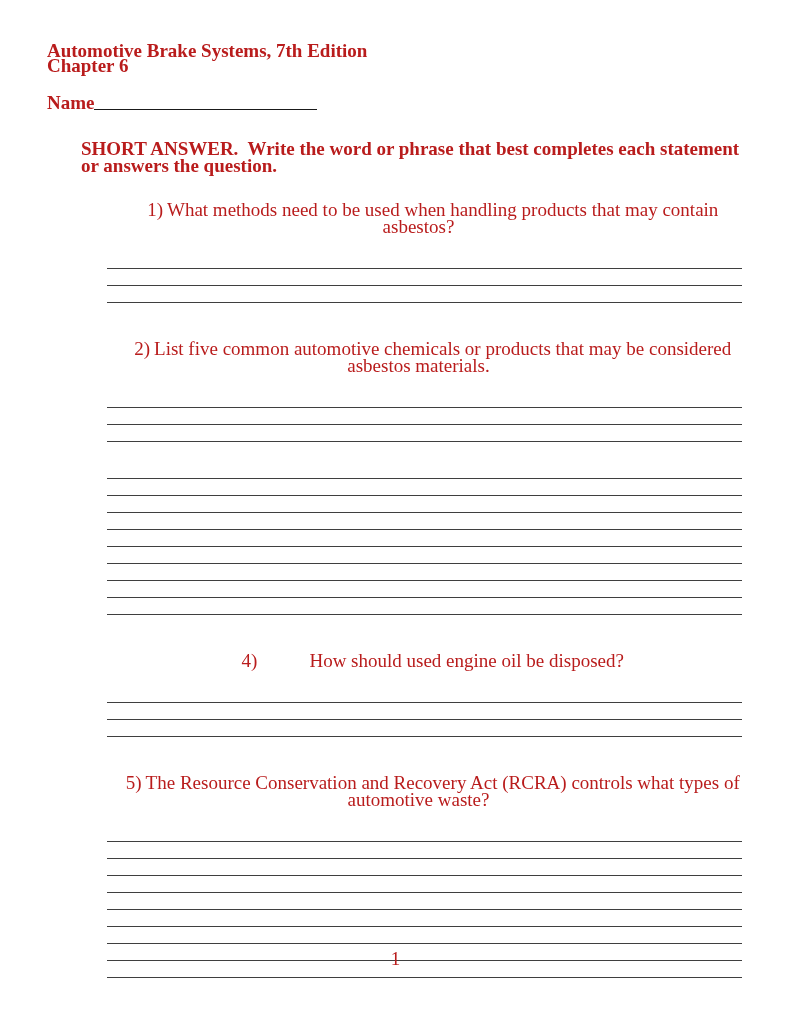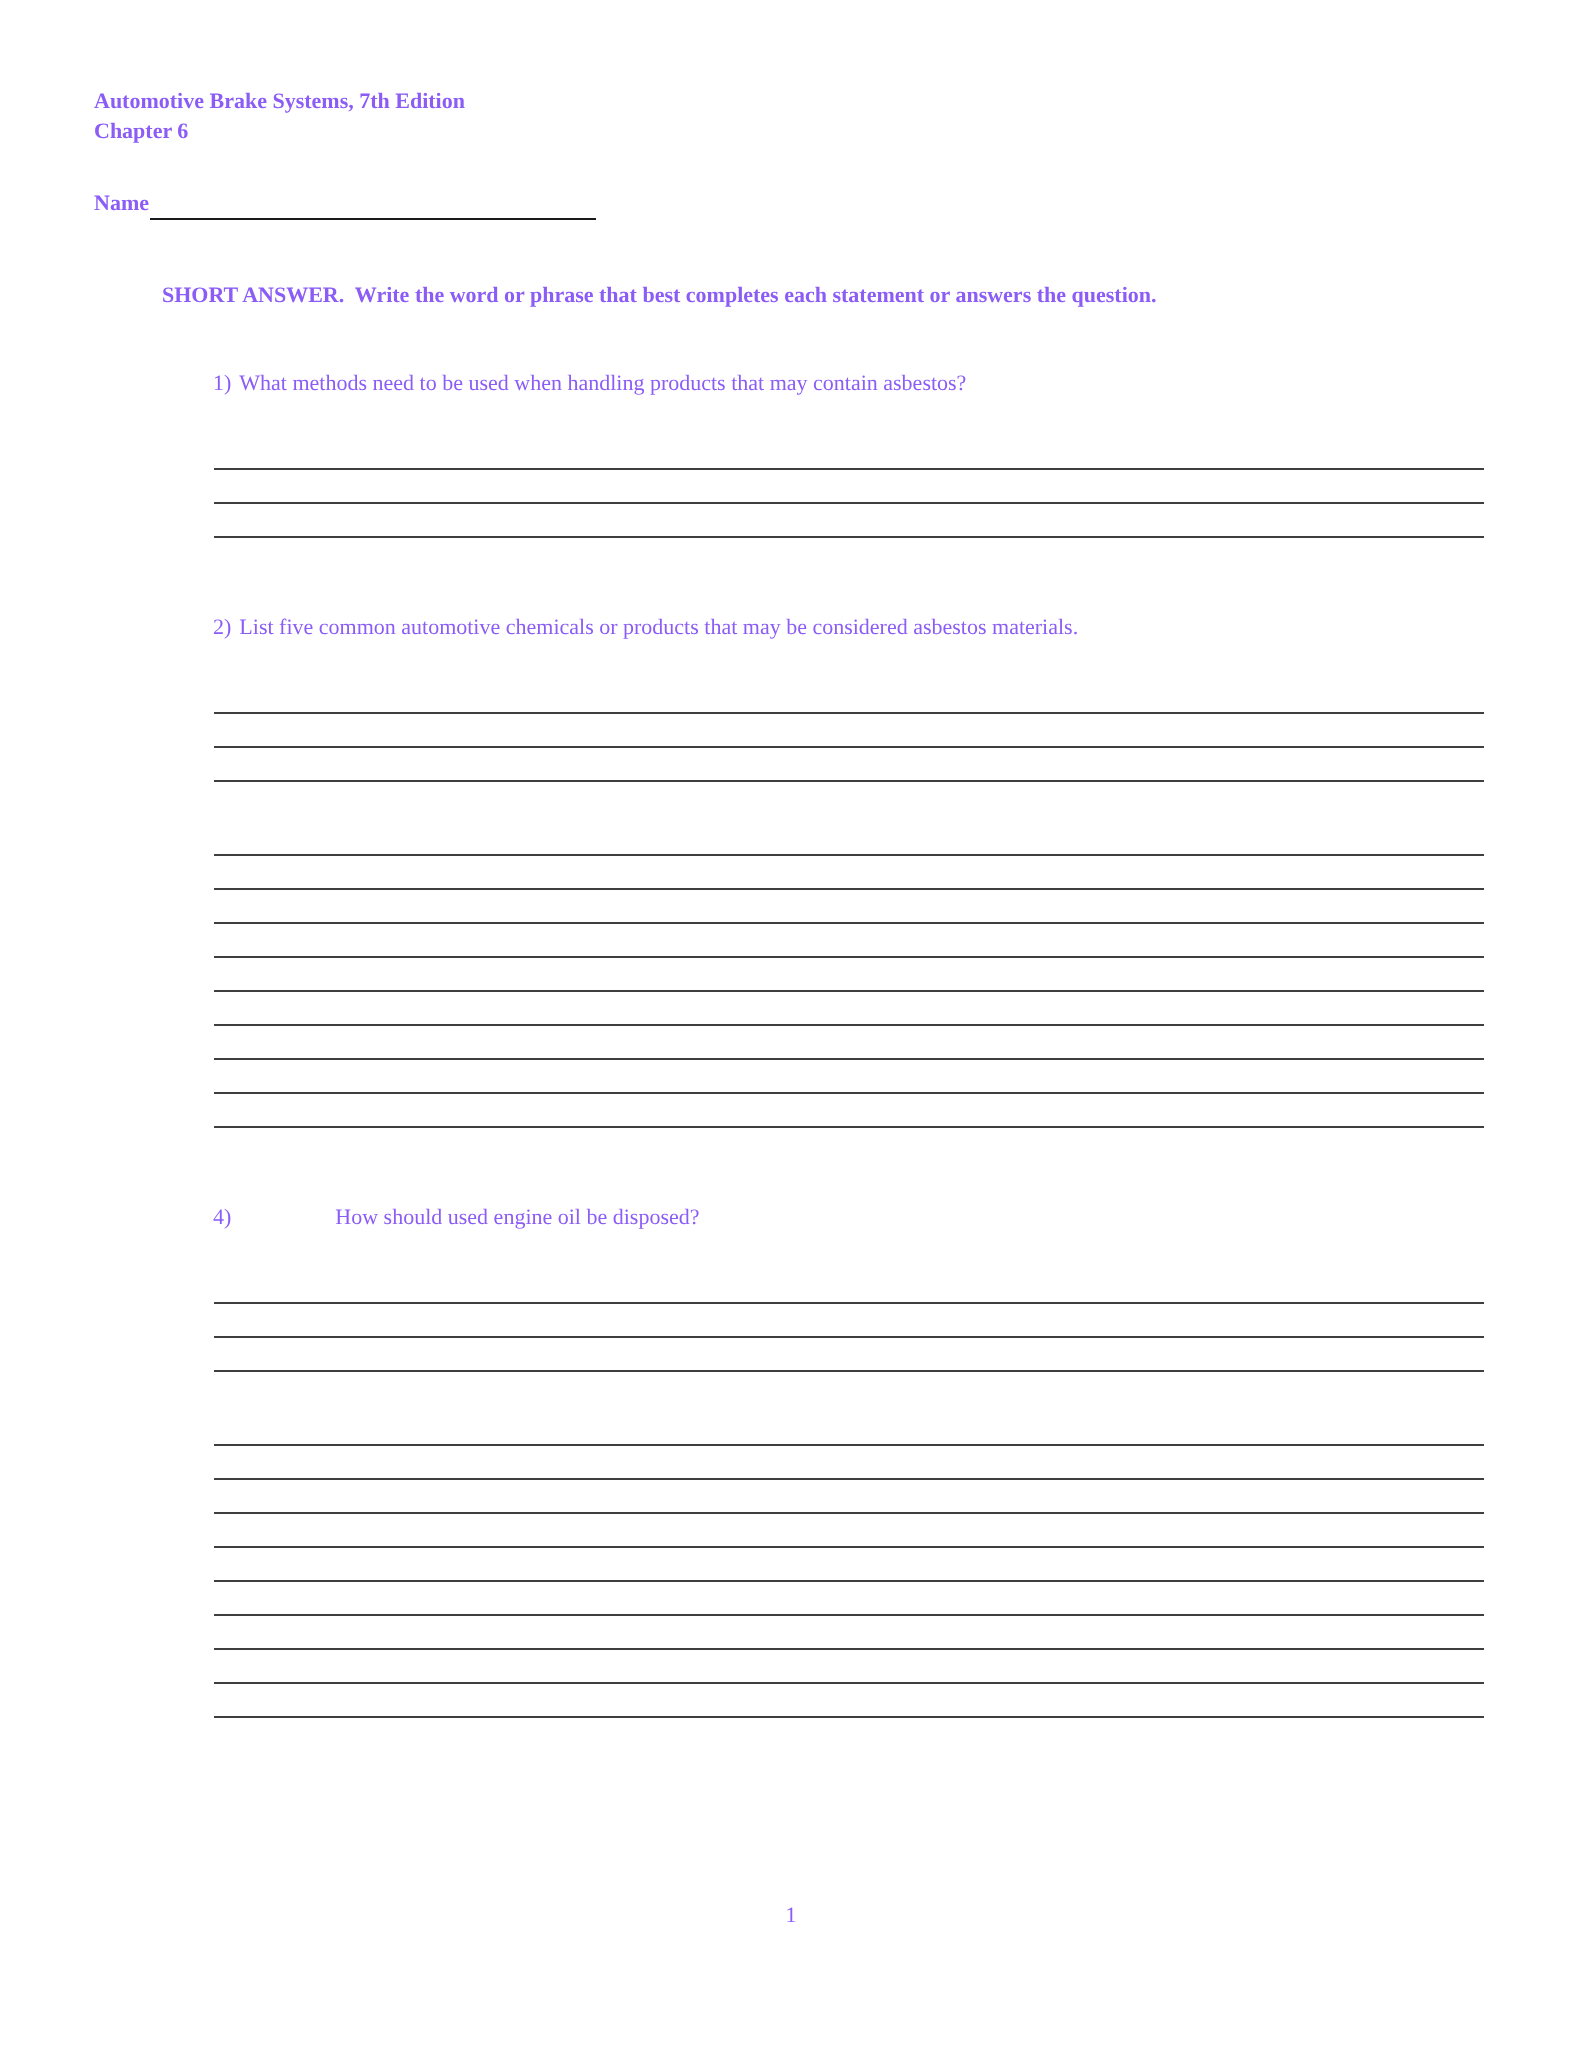--- a/index.html
+++ b/index.html
@@ -3,22 +3,22 @@
 <meta charset="utf-8">
 <style>
   * { margin: 0; padding: 0; box-sizing: border-box; }
   html, body { background: #ffffff; }
   .page {
     position: relative;
     width: 791px;
     height: 1024px;
     background: #ffffff;
     font-family: "Liberation Serif", "DejaVu Serif", serif;
-    font-size: 11px;
-    color: #8b5cf6;
+    font-size: 19px;
+    color: #b91c1c;
     overflow: hidden;
   }
   .content {
     position: absolute;
     left: 47px;
     top: 44px;
     width: 700px;
   }
   .header-line {
     font-weight: bold;
@@ -52,20 +52,21 @@
   .question {
     margin-top: 20px;
     padding-left: 43px;
   }
   .question:first-child {
     margin-top: 10px;
   }
   .question-text {
     line-height: 17px;
     white-space: pre-wrap;
+    text-align: center;
   }
   .answer-lines {
     margin-left: 17px;
     width: 635px;
   }
   .answer-line {
     height: 17px;
     border-bottom: 1px solid #3f3f3f;
   }
   .page-number {
@@ -135,20 +136,23 @@
       <span>4)</span><span style="padding-left: 4px; margin-left: 48px;">How should used engine oil be disposed?</span>
     </div>
     <div class="answer-lines">
             <div class="answer-line"></div>
             <div class="answer-line"></div>
             <div class="answer-line"></div>
           </div>
   </div>
 
   <div class="question">
+    <div class="question-text">
+      <span>5)</span><span style="padding-left: 4px;">The Resource Conservation and Recovery Act (RCRA) controls what types of automotive waste?</span>
+    </div>
     <div class="answer-lines">
             <div class="answer-line"></div>
             <div class="answer-line"></div>
             <div class="answer-line"></div>
             <div class="answer-line"></div>
             <div class="answer-line"></div>
             <div class="answer-line"></div>
             <div class="answer-line"></div>
             <div class="answer-line"></div>
             <div class="answer-line"></div>

